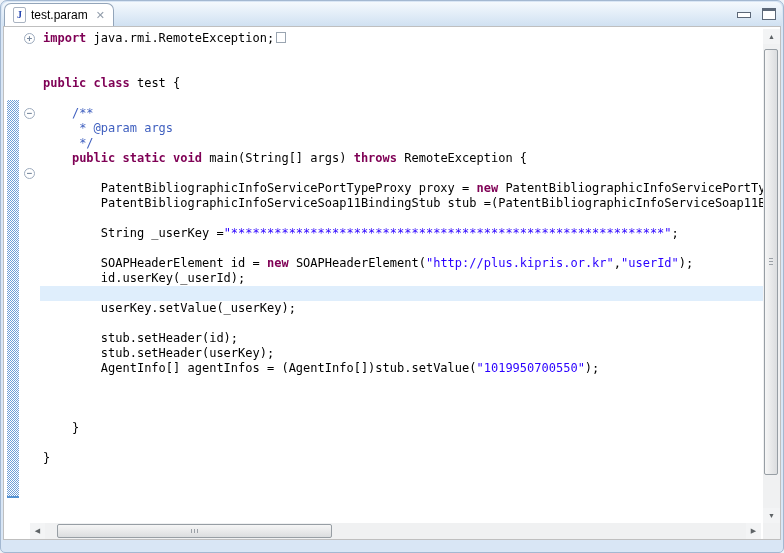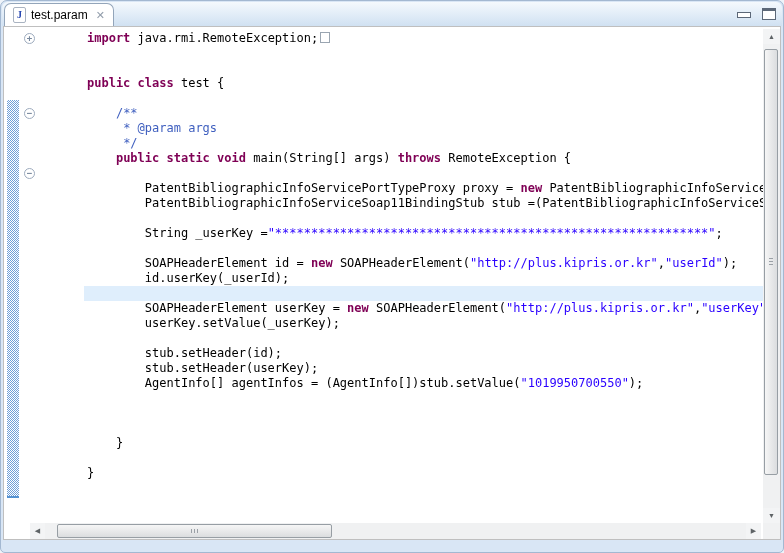--- a/index.html
+++ b/index.html
@@ -27,21 +27,21 @@
   .editor{position:absolute;left:2px;top:25px;right:2px;bottom:12px;background:#fff;
           border:1px solid #bfbfbf;box-sizing:border-box;overflow:hidden;}
   .range{position:absolute;left:3px;top:73px;width:12px;height:396px;
          background:conic-gradient(var(--hatch) 25%,#fff 0 50%,var(--hatch) 0 75%,#fff 0) 0 0/2px 2px;
          border-bottom:2px solid #5592d2;}
   .fold-icon{position:absolute;left:20px;width:9px;height:9px;border:1px solid #9dabbe;
              border-radius:50%;background:#fff;color:#76879d;
              font:bold 9px/8px "DejaVu Sans Mono",monospace;text-align:center;}
   .code{position:absolute;left:36px;top:0;right:17px;bottom:16px;overflow:hidden;
         padding:4px 0 17px 3px;font:12px/15px "DejaVu Sans Mono",monospace;
-        tab-size:4;-moz-tab-size:4;color:#000;margin-left:44px;}
+        tab-size:4;-moz-tab-size:4;color:#000;}
   .code-line{height:15px;white-space:pre;}
   .code-line.current{background:var(--cur);margin-left:-3px;padding-left:3px;margin-right:-2px;}
   .tok-k{color:var(--kw);font-weight:bold;}
   .tok-s{color:var(--str);}
   .tok-c{color:var(--cmt);}
   .tok-d{color:#000;}
   .collapsed-box{display:inline-block;width:8px;height:9px;border:1px solid #9aa5b1;
                  vertical-align:-1px;margin-left:2px;background:#fff;}
   
   .vscroll{position:absolute;top:2px;right:0;width:17px;bottom:16px;background:#f0f1f2;}
@@ -98,21 +98,20 @@
         <div class="code-line"><span class="tok-d">	</span><span class="tok-k">public static void</span><span class="tok-d"> main(String[] args) </span><span class="tok-k">throws</span><span class="tok-d"> RemoteException {</span></div>
         <div class="code-line"></div>
         <div class="code-line"><span class="tok-d">		PatentBibliographicInfoServicePortTypeProxy proxy = </span><span class="tok-k">new</span><span class="tok-d"> PatentBibliographicInfoServicePortTypeP</span></div>
         <div class="code-line"><span class="tok-d">		PatentBibliographicInfoServiceSoap11BindingStub stub =(PatentBibliographicInfoServiceSoap11Bind</span></div>
         <div class="code-line"></div>
         <div class="code-line"><span class="tok-d">		String _userKey =</span><span class="tok-s">"************************************************************"</span><span class="tok-d">;</span></div>
         <div class="code-line"></div>
         <div class="code-line"><span class="tok-d">		SOAPHeaderElement id = </span><span class="tok-k">new</span><span class="tok-d"> SOAPHeaderElement(</span><span class="tok-s">"http://plus.kipris.or.kr"</span><span class="tok-d">,</span><span class="tok-s">"userId"</span><span class="tok-d">);</span></div>
         <div class="code-line"><span class="tok-d">		id.userKey(_userId);</span></div>
         <div class="code-line current"></div>
-        <div class="code-line"><span class="tok-d">		SOAPHeaderElement userKey = </span><span class="tok-k">new</span><span class="tok-d"> SOAPHeaderElement(</span><span class="tok-s">"http://plus.kipris.or.kr"</span><span class="tok-d">,</span><span class="tok-s">"userKey"</span><span class="tok-d">);</span></div>
         <div class="code-line"><span class="tok-d">		userKey.setValue(_userKey);</span></div>
         <div class="code-line"></div>
         <div class="code-line"><span class="tok-d">		stub.setHeader(id);</span></div>
         <div class="code-line"><span class="tok-d">		stub.setHeader(userKey);</span></div>
         <div class="code-line"><span class="tok-d">		AgentInfo[] agentInfos = (AgentInfo[])stub.setValue(</span><span class="tok-s">"1019950700550"</span><span class="tok-d">);</span></div>
         <div class="code-line"></div>
         <div class="code-line"></div>
         <div class="code-line"></div>
         <div class="code-line"><span class="tok-d">	}</span></div>
         <div class="code-line"></div>

